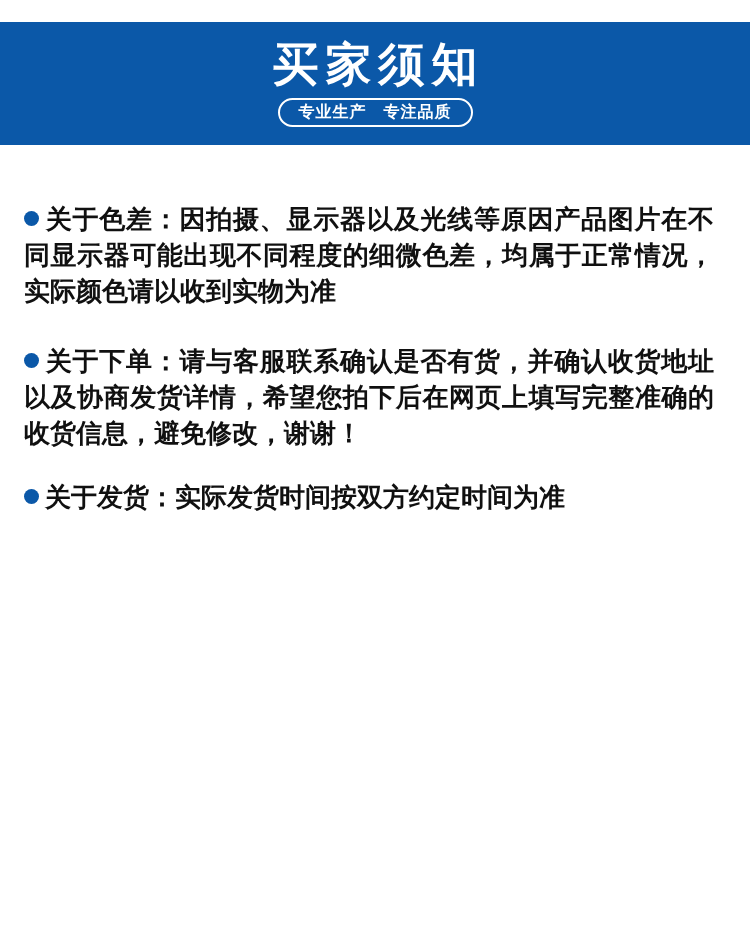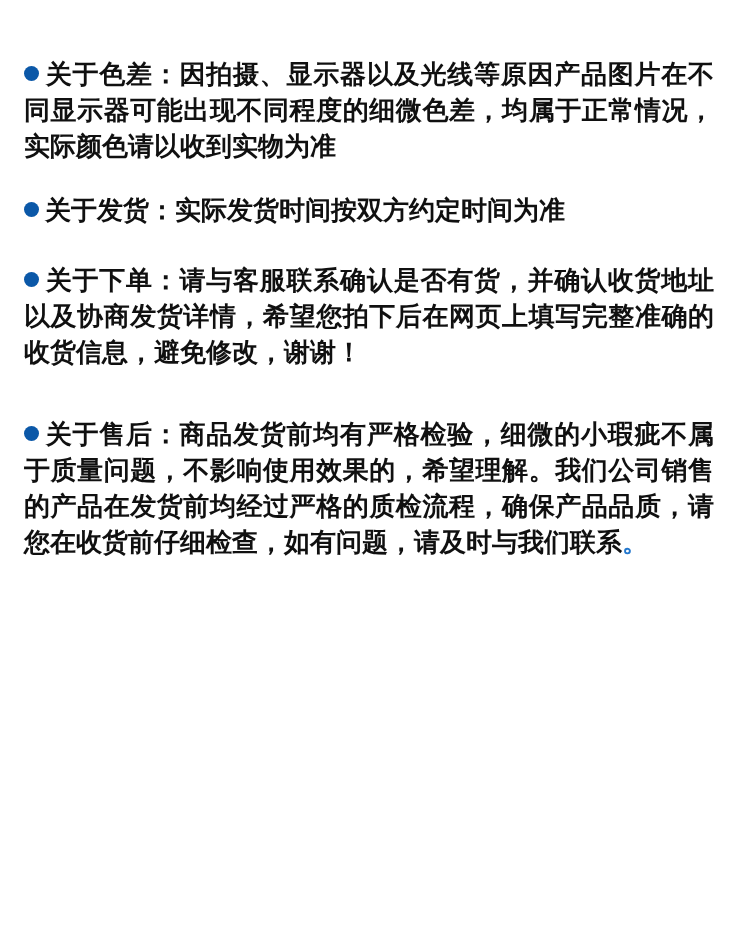--- a/index.html
+++ b/index.html
@@ -58,26 +58,29 @@
     margin-right: 6px;
     vertical-align: 2px;
   }
   .blue-period { color: #2276cc; }
 </style>
 </head>
 <body>
 
 <div class="page">
 
+  <div class="banner">
+    <div class="banner-title">买家须知</div>
+    <div class="banner-badge">专业生产　专注品质</div>
+  </div>
 
   <div class="content">
 
     <p class="notice n1"><span class="bullet"></span><span>关于色差：</span><span>因拍摄、显示器以及光线等原因产品图片在不同显示器可能出现不同程度的细微色差，均属于正常情况，实际颜色请以收到实物为准</span></p>
 
+    <p class="notice n2"><span class="bullet"></span><span>关于下单：</span><span>请与客服联系确认是否有货，并确认收货地址以及协商发货详情，希望您拍下后在网页上填写完整准确的收货信息，避免修改，谢谢！</span></p>
+
     <p class="notice n3"><span class="bullet"></span><span>关于发货：</span><span>实际发货时间按双方约定时间为准</span></p>
 
-    <p class="notice n2"><span class="bullet"></span><span>关于下单：</span><span>请与客服联系确认是否有货，并确认收货地址以及协商发货详情，希望您拍下后在网页上填写完整准确的收货信息，避免修改，谢谢！</span></p>
 
-
-    <p class="notice n5"><span class="bullet"></span><span>关于售后：</span><span>商品发货前均有严格检验，细微的小瑕疵不属于质量问题，不影响使用效果的，希望理解。我们公司销售的产品在发货前均经过严格的质检流程，确保产品品质，请您在收货前仔细检查，如有问题，请及时与我们联系</span><span class="blue-period">。</span></p>
 
   </div>
 </div>
 
 </body></html>

